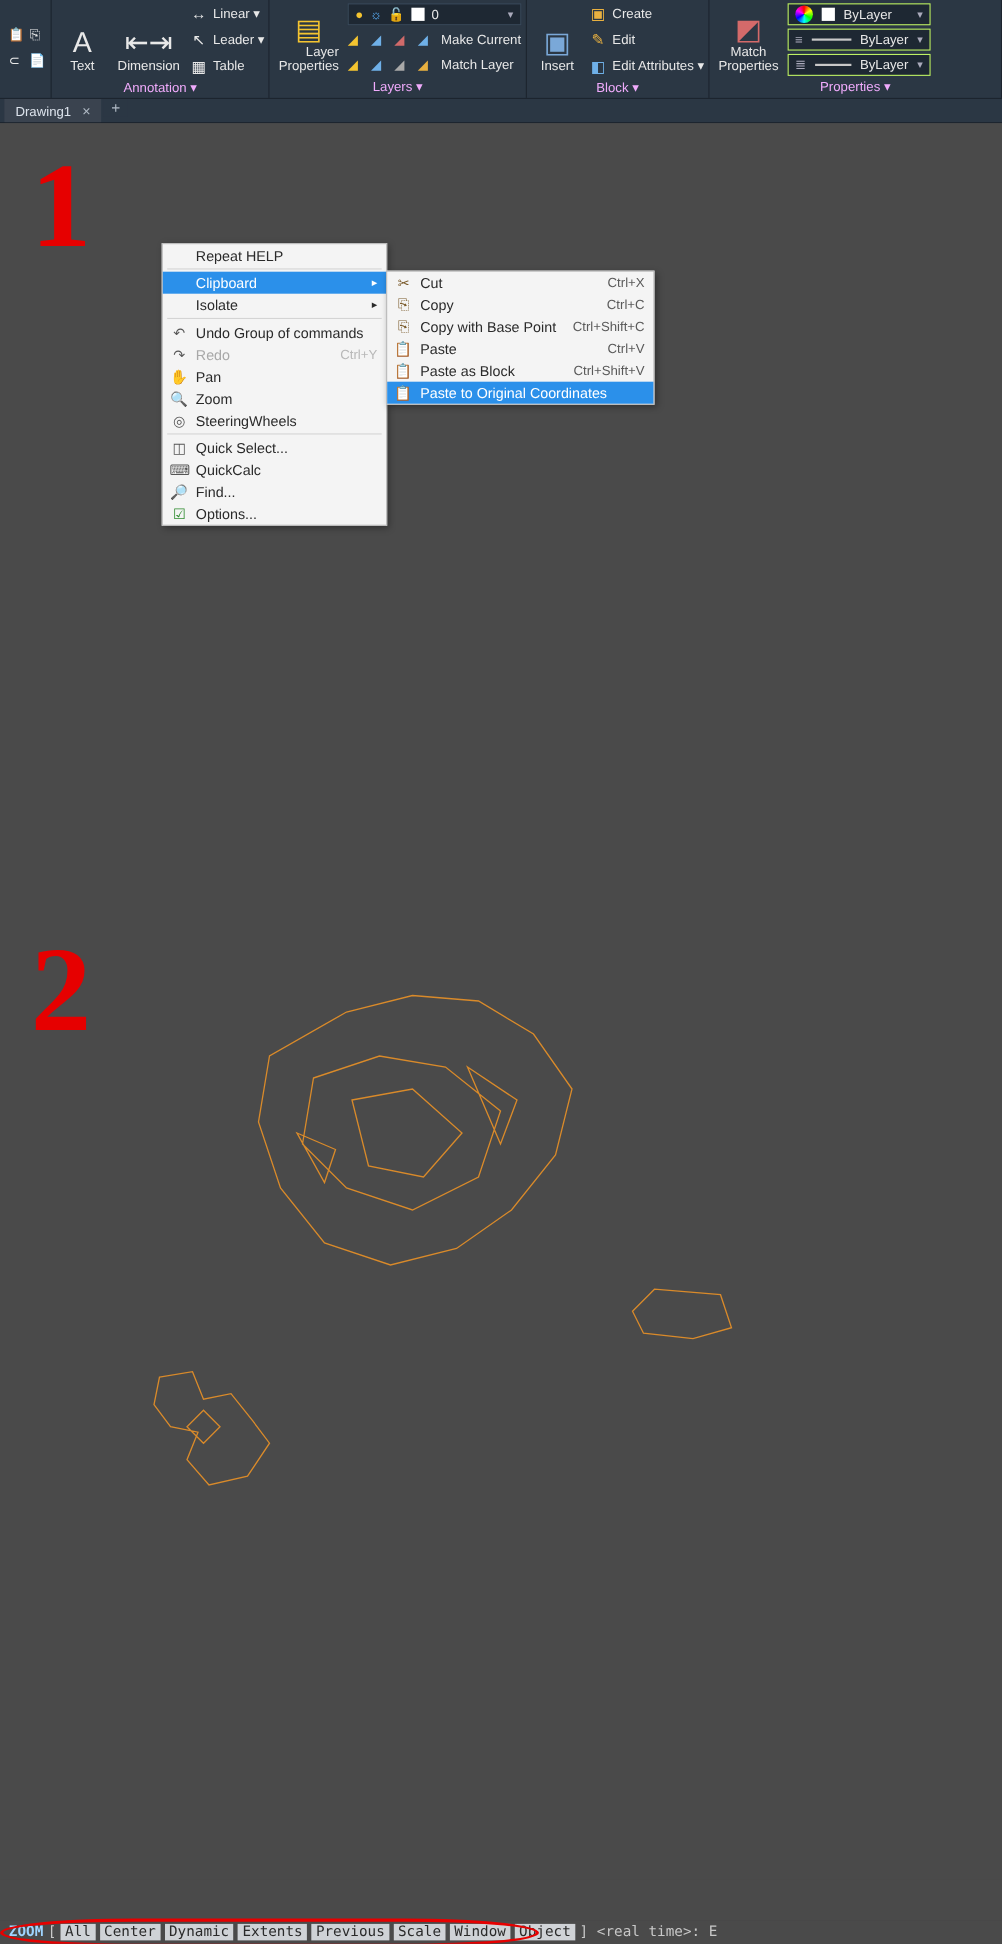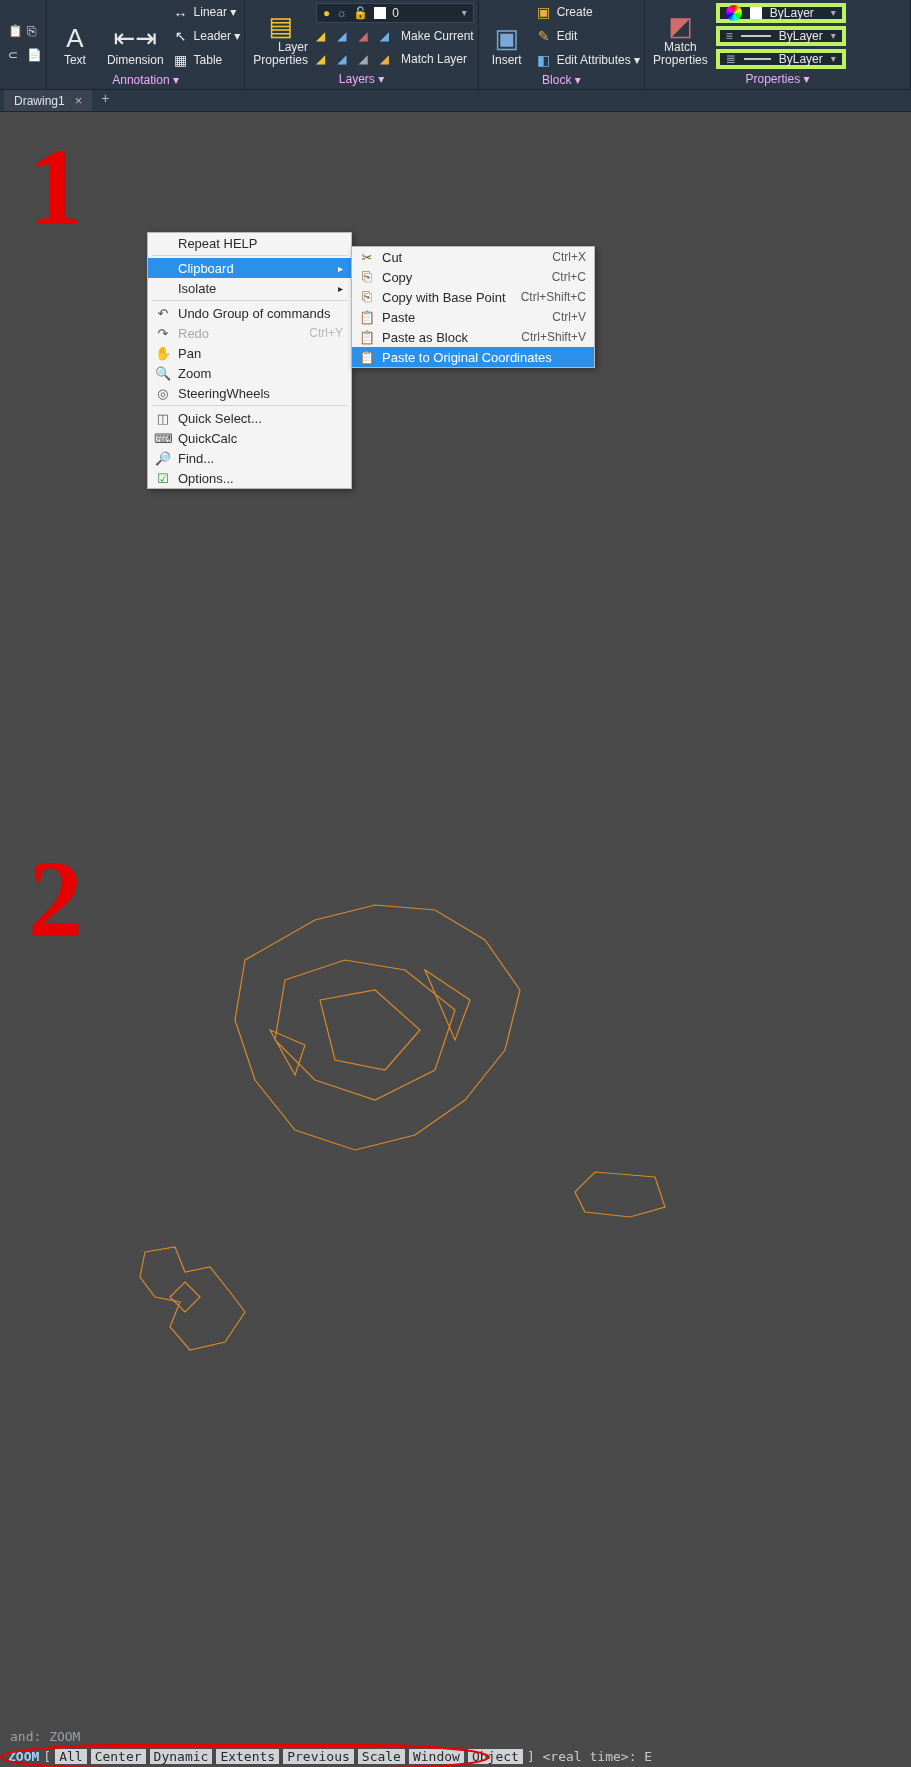--- a/index.html
+++ b/index.html
@@ -80,21 +80,21 @@
   .swatch-white { width: 12px; height: 12px; background: #fff; }
   .dd-arrow::after { content: "▾"; font-size: 10px; color: #aab; margin-left: auto; }
 
   .prop-line {
     display: flex;
     align-items: center;
     height: 20px;
     gap: 8px;
     font-size: 12px;
     min-width: 130px;
-    border: 4px solid #bef264;
+    border: 1px solid #bef264;
     background: #1e2833;
     padding: 0 6px;
   }
   .line-sample { flex: 1; height: 0; border-top: 2px solid #c8c8c8; }
   .circle-swatch { width: 16px; height: 16px; border-radius: 50%; background: conic-gradient(red,yellow,lime,cyan,blue,magenta,red); }
 
   
   .tabbar {
     display: flex;
     align-items: flex-start;
@@ -362,21 +362,21 @@
     <span>Drawing1</span>
     <span class="tab-x">×</span>
   </div>
   <div class="tab-plus">+</div>
 </div>
 
 <div class="canvas">
   <div class="step-num" style="top:20px; left:28px;">1</div>
   <div class="step-num" style="top:732px; left:28px;">2</div>
 
-  <div class="ctxmenu" style="top:120px; left:147px;">
+  <div class="ctxmenu" style="top:109px; left:147px;">
     <div class="mi">
         <span>Repeat HELP</span>
       </div>
     <div class="sep"></div>
     <div class="mi hover">
         <span>Clipboard</span>
         <span class="arrow">▸</span>
       </div>
     <div class="mi">
         <span>Isolate</span>
@@ -465,21 +465,20 @@
   <svg style="position:absolute; top:1055px; left:570px; width:100px; height:55px;" viewBox="0 0 100 55">
     <path d="M5 25 L25 5 L85 10 L95 40 L60 50 L15 45 Z" fill="none" stroke="#d98a2a" stroke-width="1.2"></path>
   </svg>
   <svg style="position:absolute; top:1130px; left:130px; width:130px; height:115px;" viewBox="0 0 130 115">
     <path d="M15 10 L45 5 L55 30 L80 25 L100 50 L115 70 L95 100 L60 108 L40 85 L50 60 L25 55 L10 35 Z
              M55 40 L70 55 L55 70 L40 55 Z" fill="none" stroke="#d98a2a" stroke-width="1.2"></path>
   </svg>
 </div>
 
 <div class="cmdarea">
-  <div class="cmd-hist">and: ZOOM</div>
   <div class="cmd-active">
     <span class="cmd-head">ZOOM</span>
     <span>[</span>
     <span class="opt">All</span>
     <span class="opt">Center</span>
     <span class="opt">Dynamic</span>
     <span class="opt">Extents</span>
     <span class="opt">Previous</span>
     <span class="opt">Scale</span>
     <span class="opt">Window</span>

